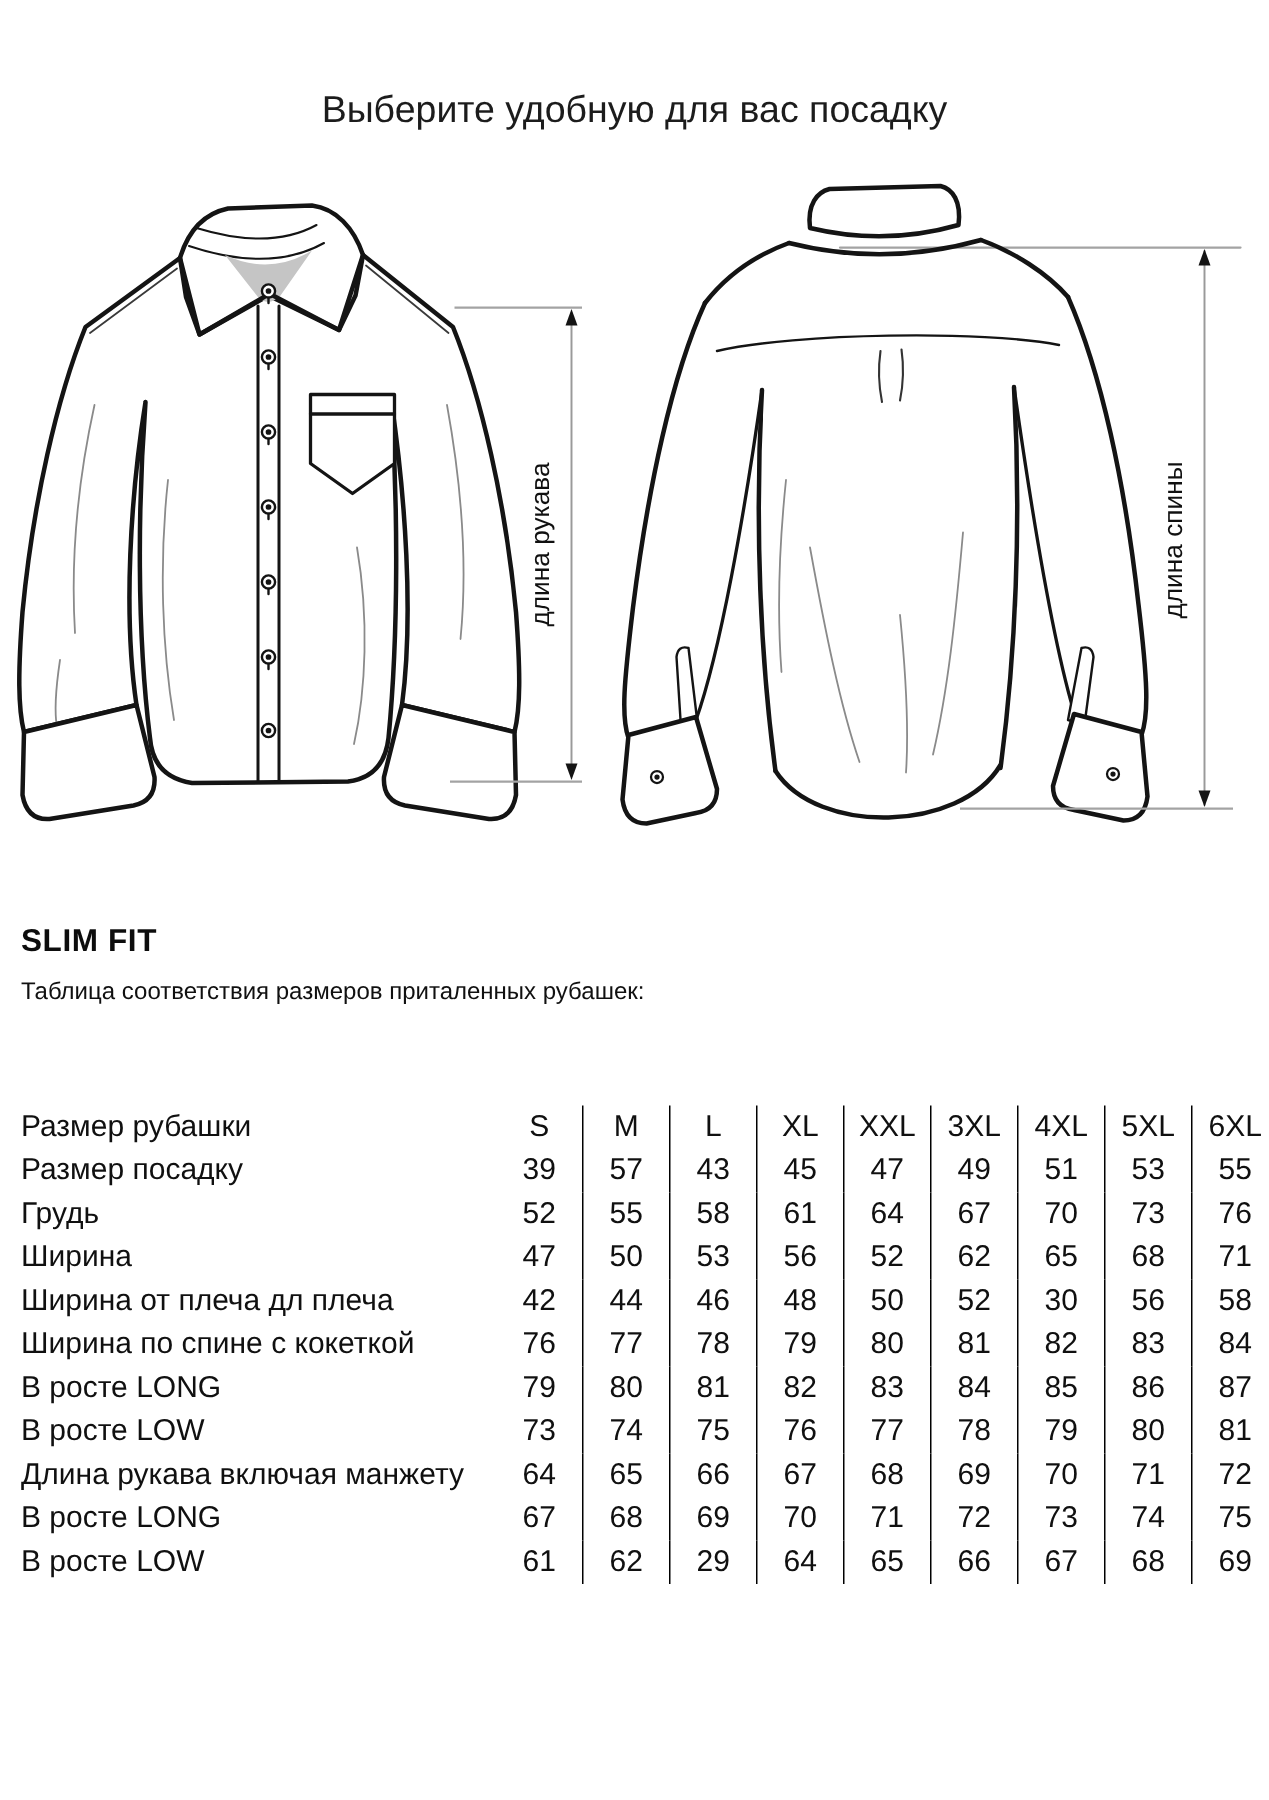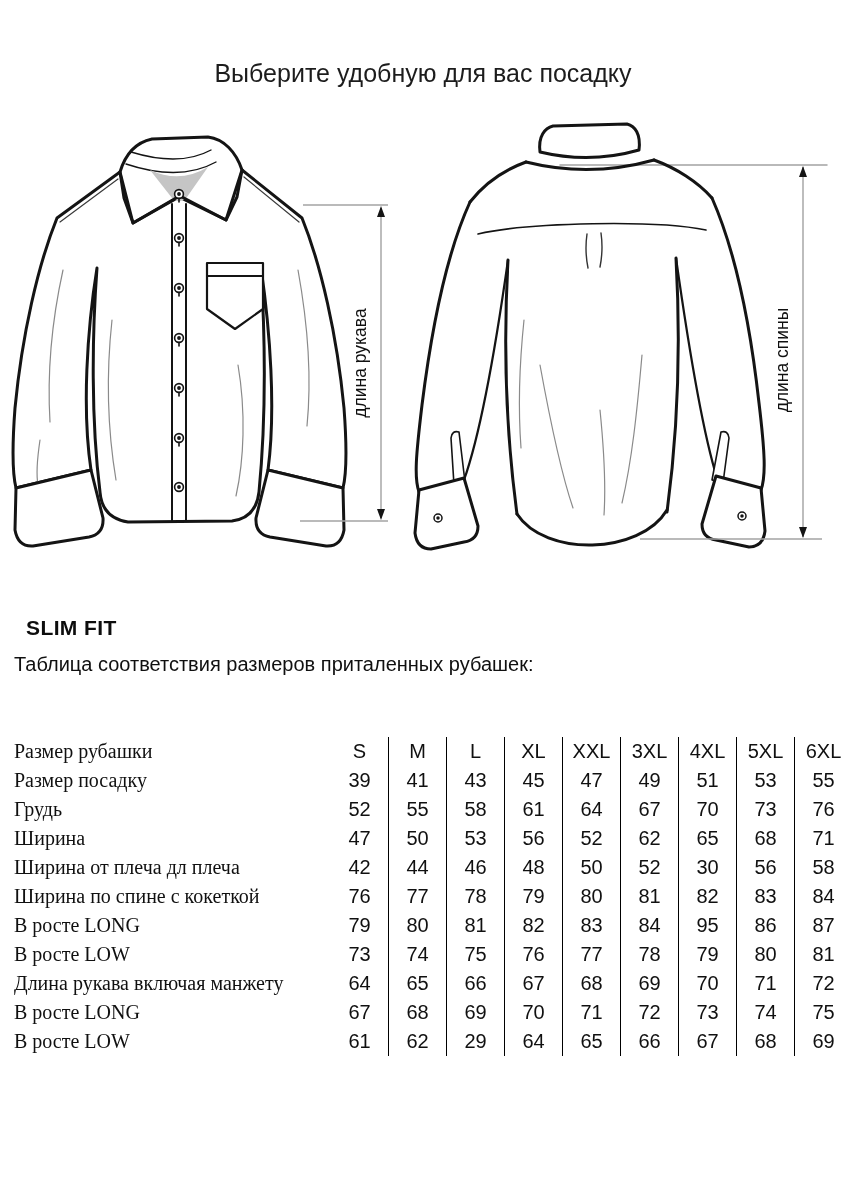--- a/index.html
+++ b/index.html
@@ -7,34 +7,34 @@
     width:846px;height:1200px;background:#ffffff;position:relative;
     font-family:"Liberation Sans", sans-serif;color:#111;overflow:hidden;
   }
   .title{
     position:absolute;top:48px;left:0;width:846px;text-align:center;
     font-size:25px;color:#1c1c1c;margin-top:11px;
   }
   svg.illus{position:absolute;top:110px;left:0;}
   .slim-heading{
     position:absolute;left:14px;top:616px;font-size:21px;font-weight:bold;
-    letter-spacing:.4px;color:#0d0d0d;margin-left:12px;
+    letter-spacing:.4px;color:#0d0d0d;
   }
   .table-subtitle{
-    position:absolute;left:14px;top:653px;font-size:20px;color:#101010;text-align:center;
+    position:absolute;left:14px;top:653px;font-size:16px;color:#101010;text-align:center;
   }
   table.size-table{
     position:absolute;left:14px;top:737px;border-collapse:collapse;
     table-layout:fixed;width:830px;font-size:20px;color:#101010;
   }
   table.size-table td{
     height:29px;padding:0;vertical-align:middle;white-space:nowrap;
     border:none;
   }
-  td.lbl{width:317px;text-align:left;font-family:Liberation Serif, serif;}
+  td.lbl{width:317px;text-align:left;}
   td.val{width:57px;text-align:center;}
   td.val + td.val{border-left:1px solid #000;}
 </style>
 </head>
 <body>
 
 <div class="title">Выберите удобную для вас посадку</div>
 
 <svg class="illus" width="846" height="475" viewBox="0 0 846 475">
 
@@ -217,21 +217,21 @@
         <td class="val">4XL</td>
         <td class="val">5XL</td>
         <td class="val">6XL</td>
       </tr>
   </thead>
   <tbody>
 
   <tr>
         <td class="lbl">Размер посадку</td>
         <td class="val">39</td>
-        <td class="val">41</td>
+        <td class="val">57</td>
         <td class="val">43</td>
         <td class="val">45</td>
         <td class="val">47</td>
         <td class="val">49</td>
         <td class="val">51</td>
         <td class="val">53</td>
         <td class="val">55</td>
       </tr>
       <tr>
         <td class="lbl">Грудь</td>
@@ -282,21 +282,21 @@
         <td class="val">84</td>
       </tr>
       <tr>
         <td class="lbl">В росте LONG</td>
         <td class="val">79</td>
         <td class="val">80</td>
         <td class="val">81</td>
         <td class="val">82</td>
         <td class="val">83</td>
         <td class="val">84</td>
-        <td class="val">95</td>
+        <td class="val">85</td>
         <td class="val">86</td>
         <td class="val">87</td>
       </tr>
       <tr>
         <td class="lbl">В росте LOW</td>
         <td class="val">73</td>
         <td class="val">74</td>
         <td class="val">75</td>
         <td class="val">76</td>
         <td class="val">77</td>

